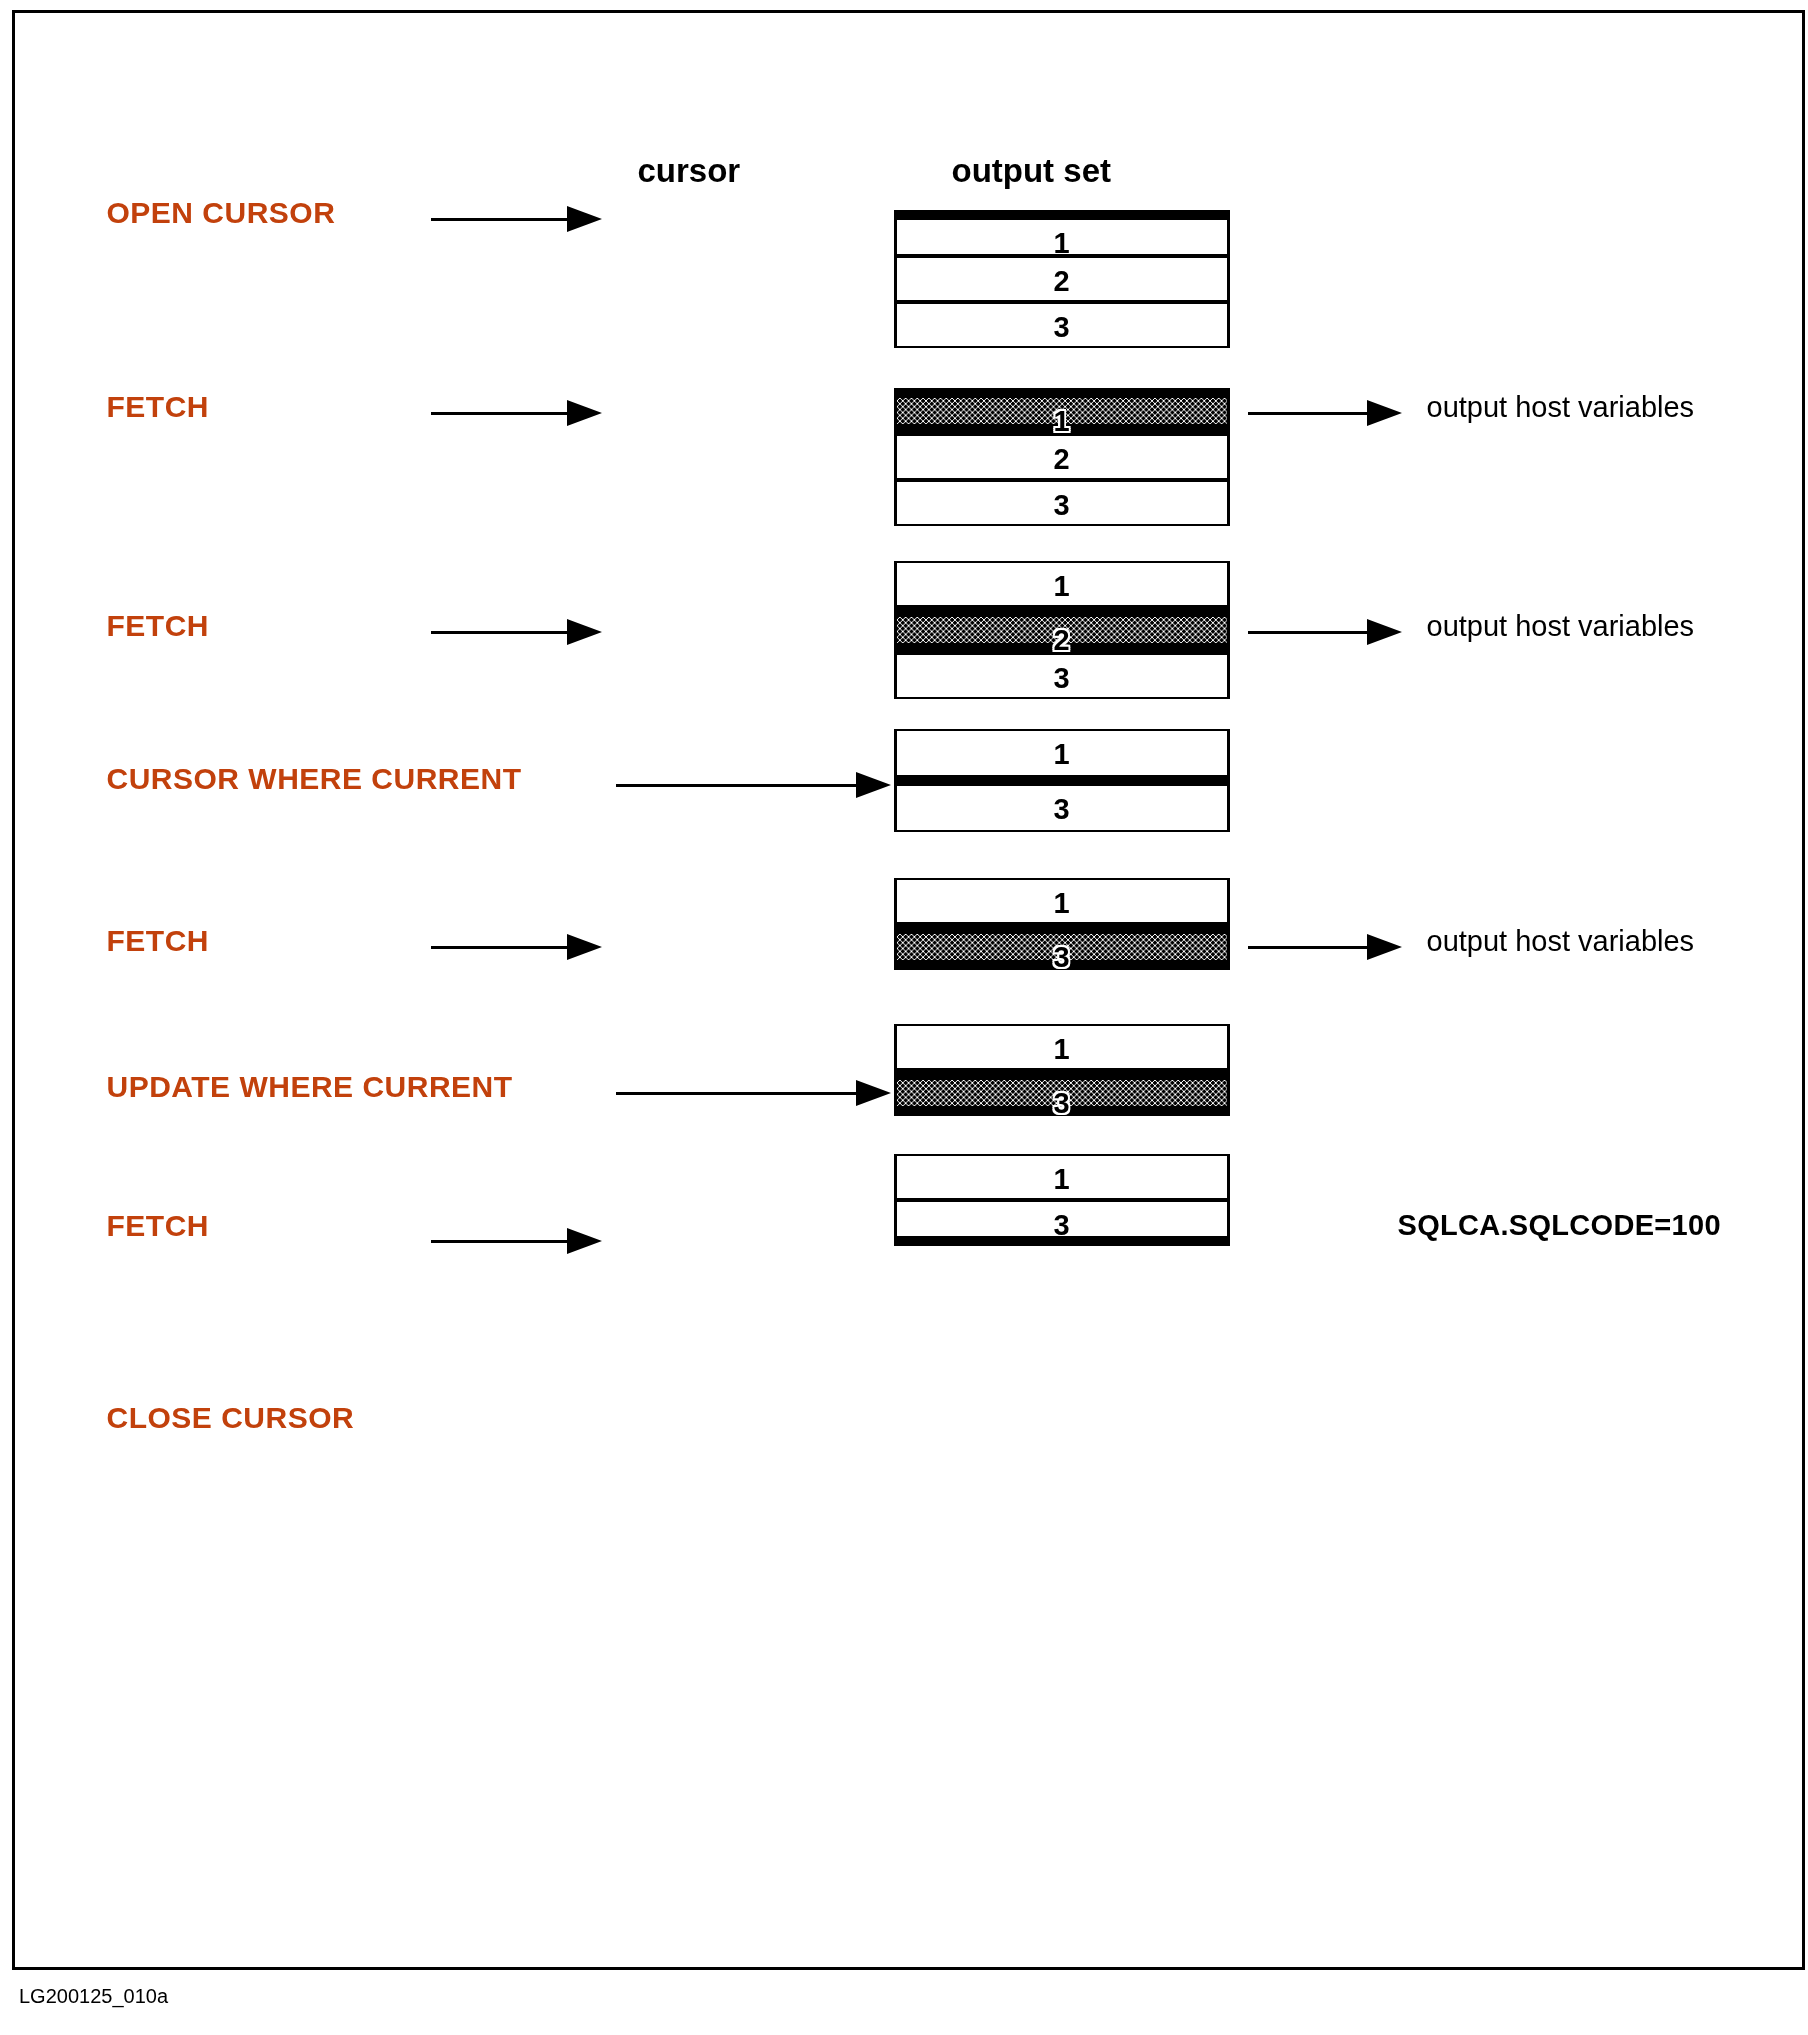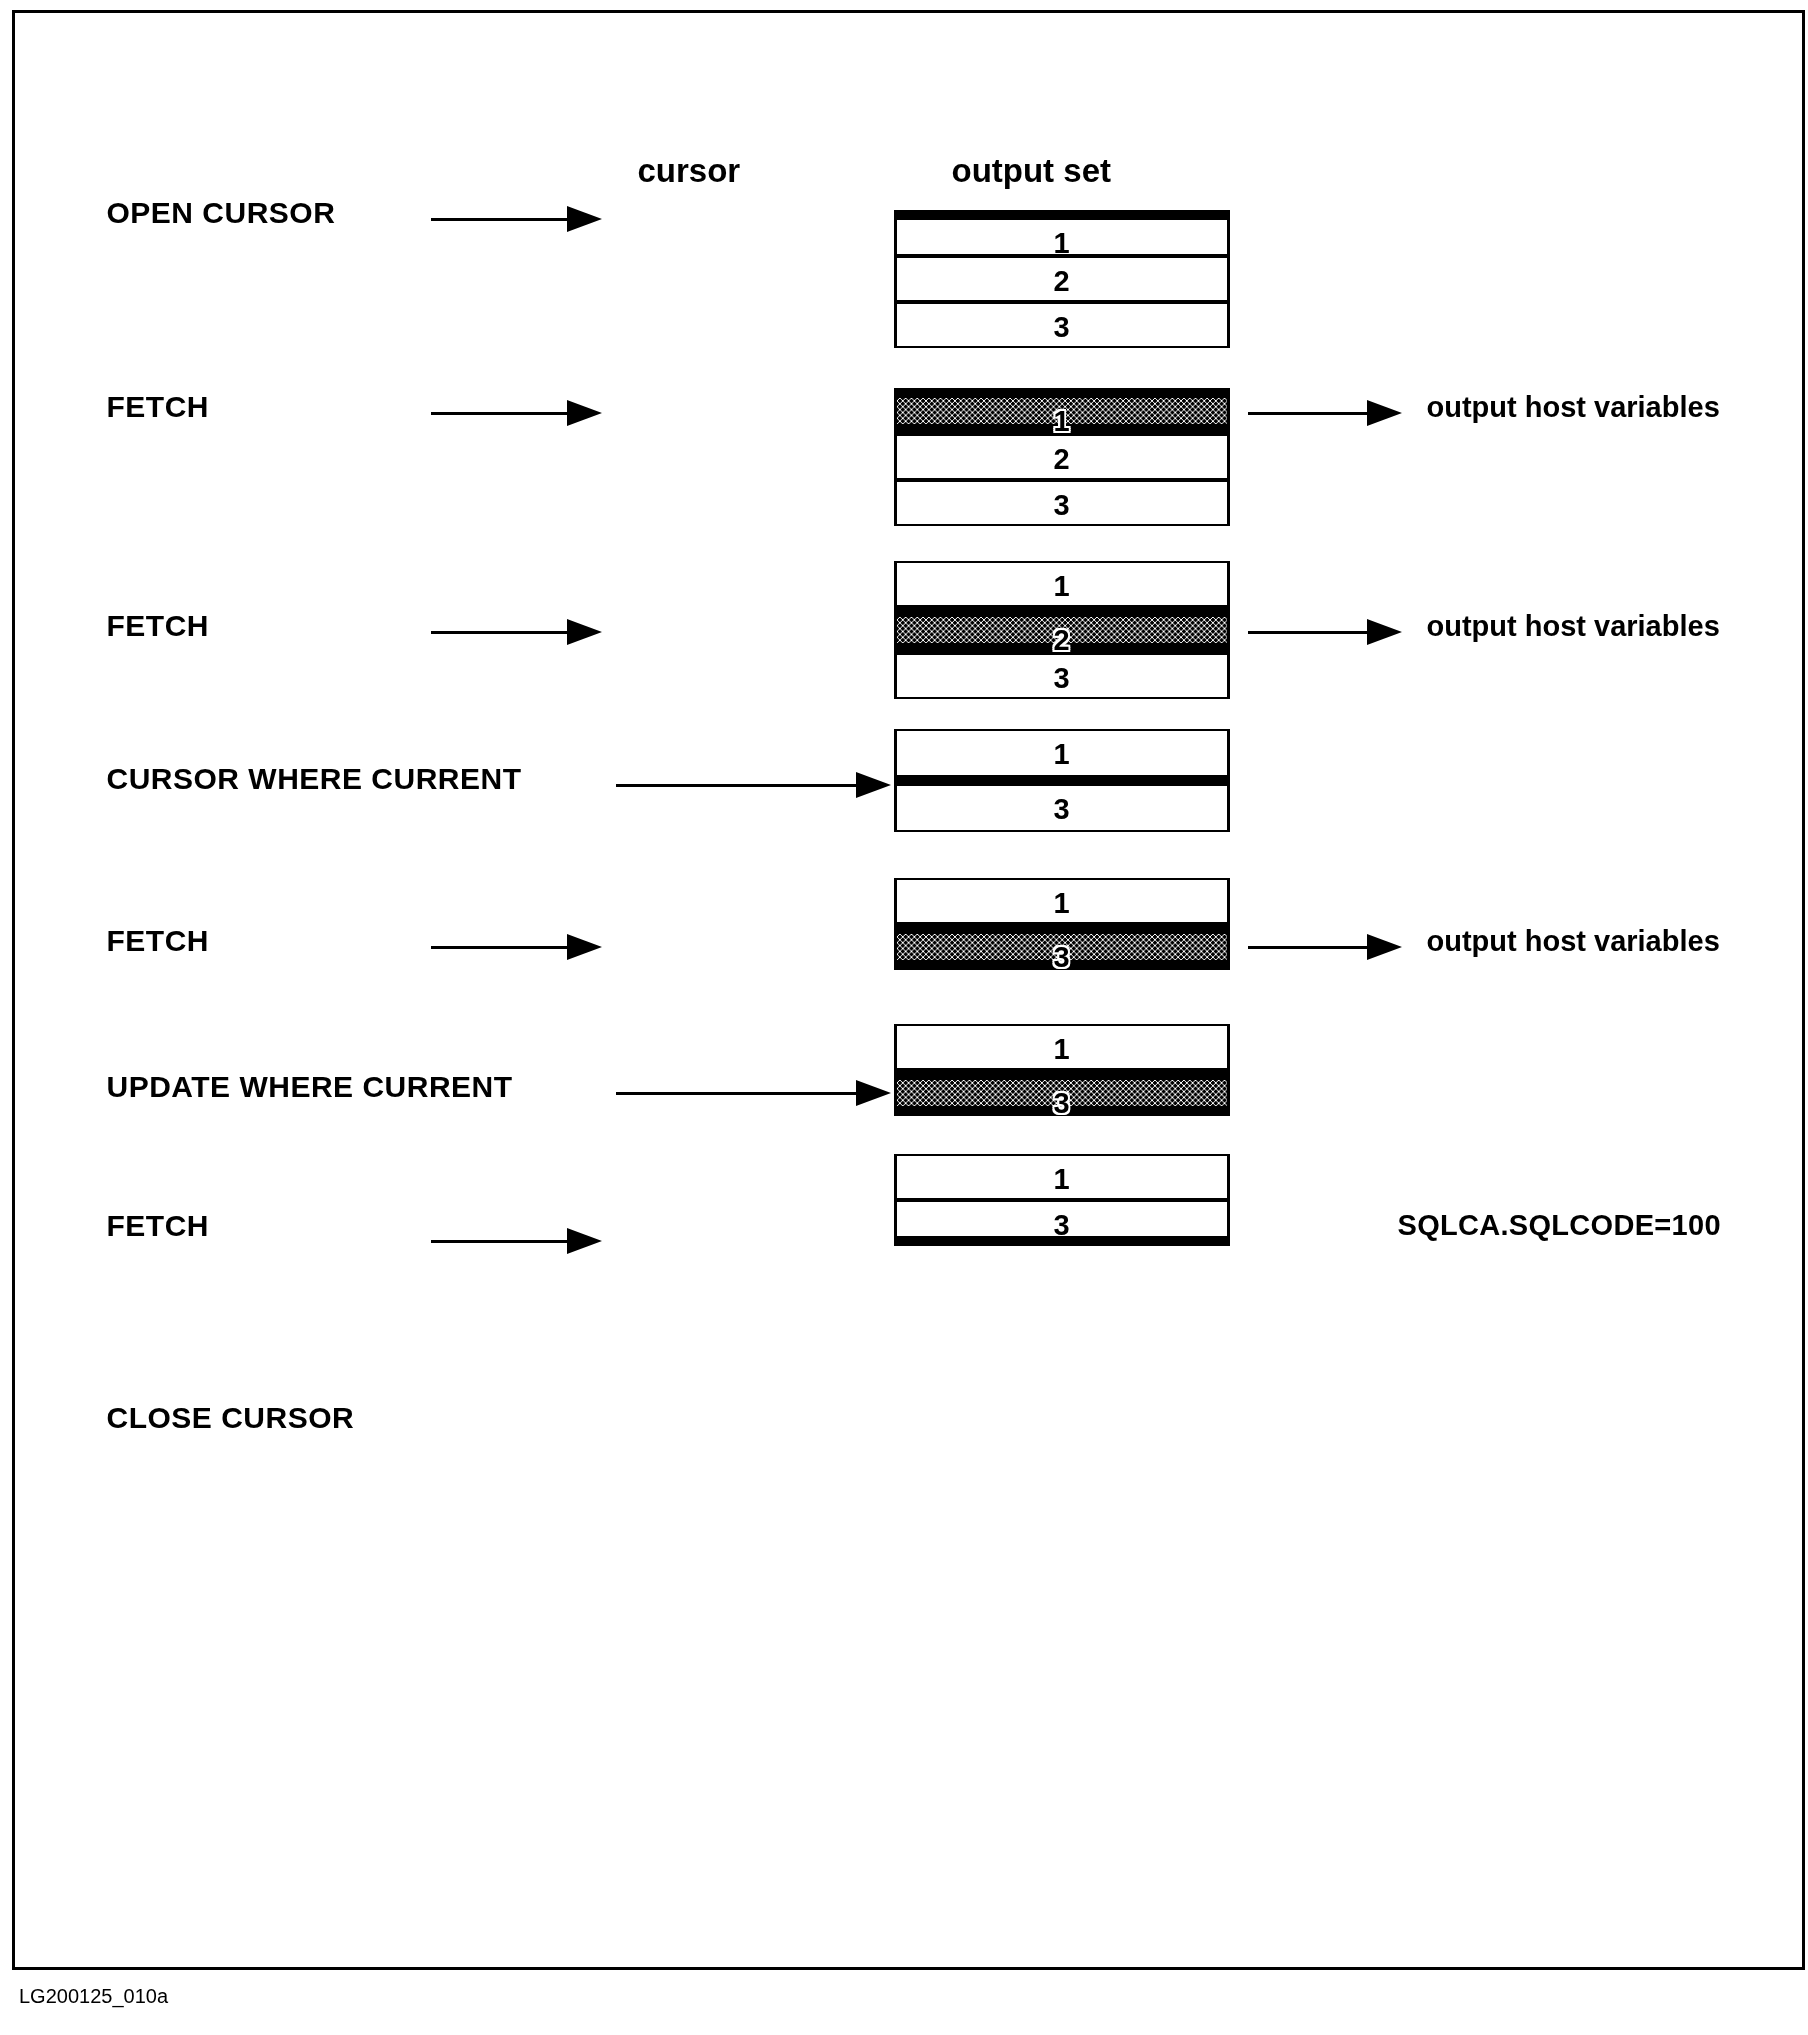--- a/index.html
+++ b/index.html
@@ -48,21 +48,21 @@
     white-space: nowrap;
   }
   #header-cursor  { left: 623px; top: 139px; }
   #header-activeset { left: 937px; top: 139px; }
 
   .stmt-label {
     position: absolute;
     left: 92px;
     font-size: 30px;
     font-weight: bold;
-    color: #000000;
+    color: #c2410c;
     white-space: nowrap;
     letter-spacing: 0.5px;
   }
 
   
   .arrow {
     position: absolute;
     height: 0;
   }
   .arrow .shaft {
@@ -141,21 +141,21 @@
   
   .aset-divider {
     height: 11.5px;
     background: #000;
   }
 
   
   .out-label {
     position: absolute;
     font-size: 29px;
-    font-weight: bold;
+    font-weight: normal;
     color: #000;
     white-space: nowrap;
   }
   .sqlcode-label {
     position: absolute;
     font-size: 29px;
     font-weight: bold;
     color: #000;
     white-space: nowrap;
     letter-spacing: 0.3px;

